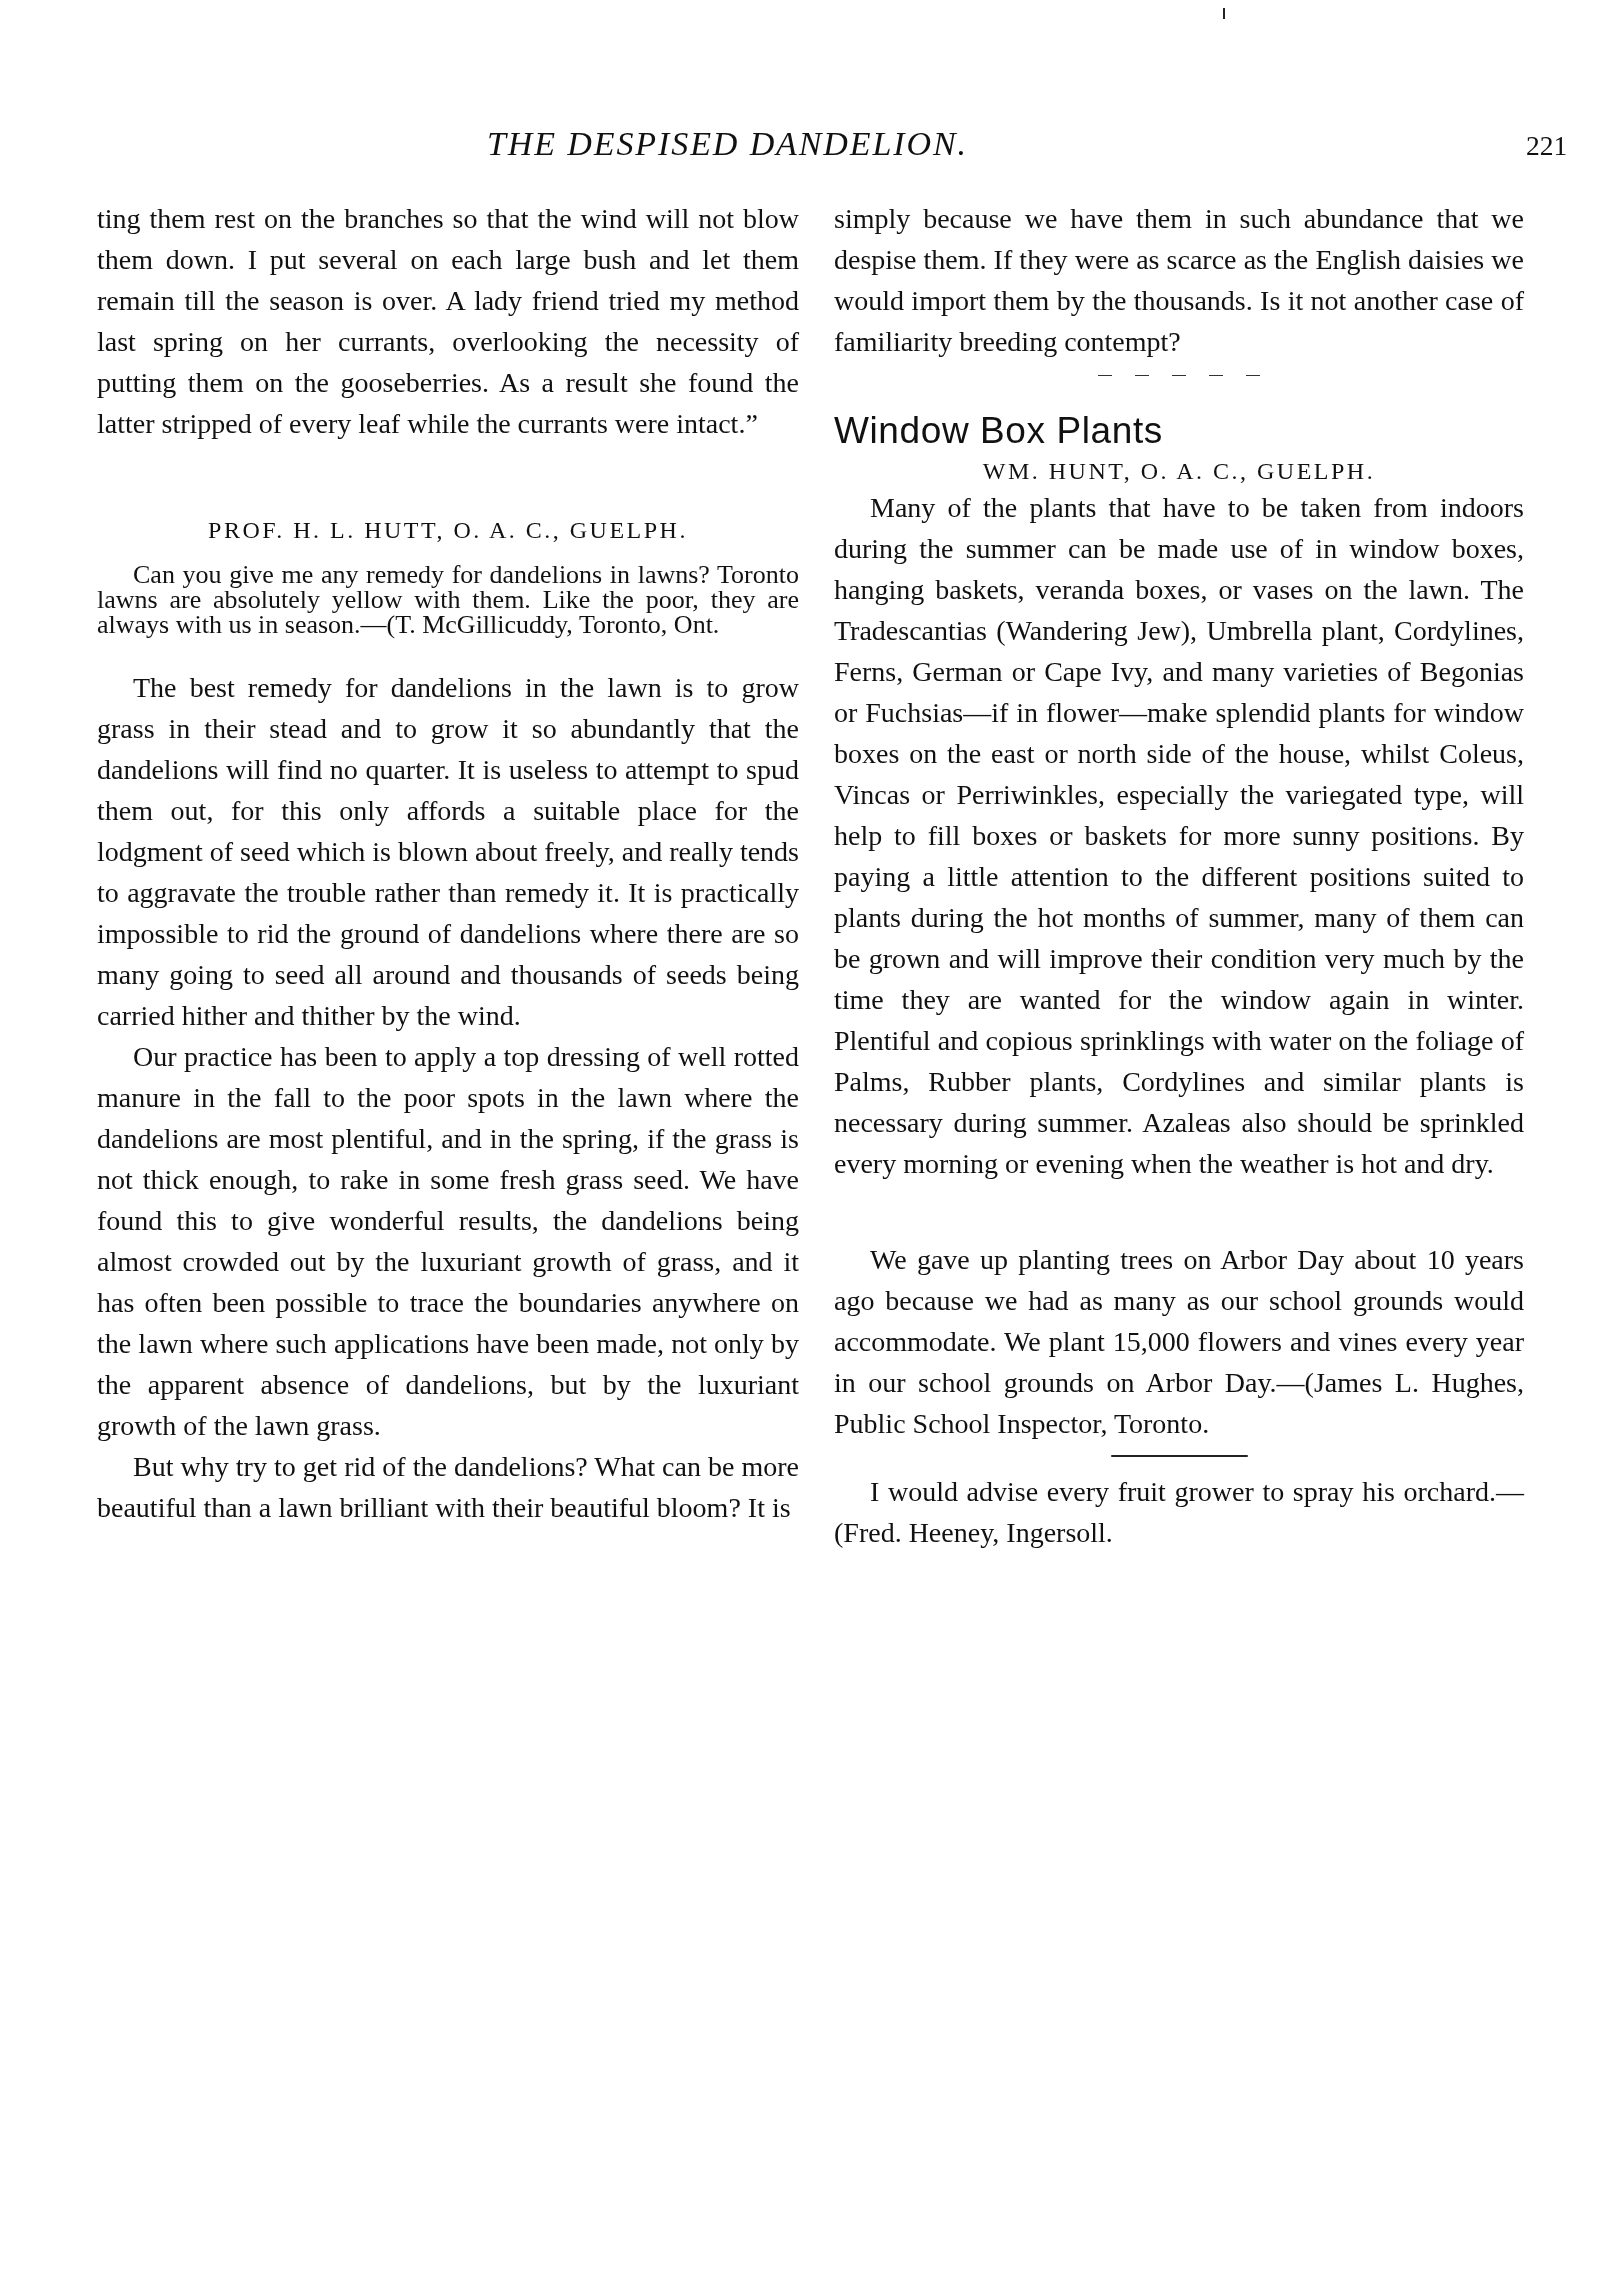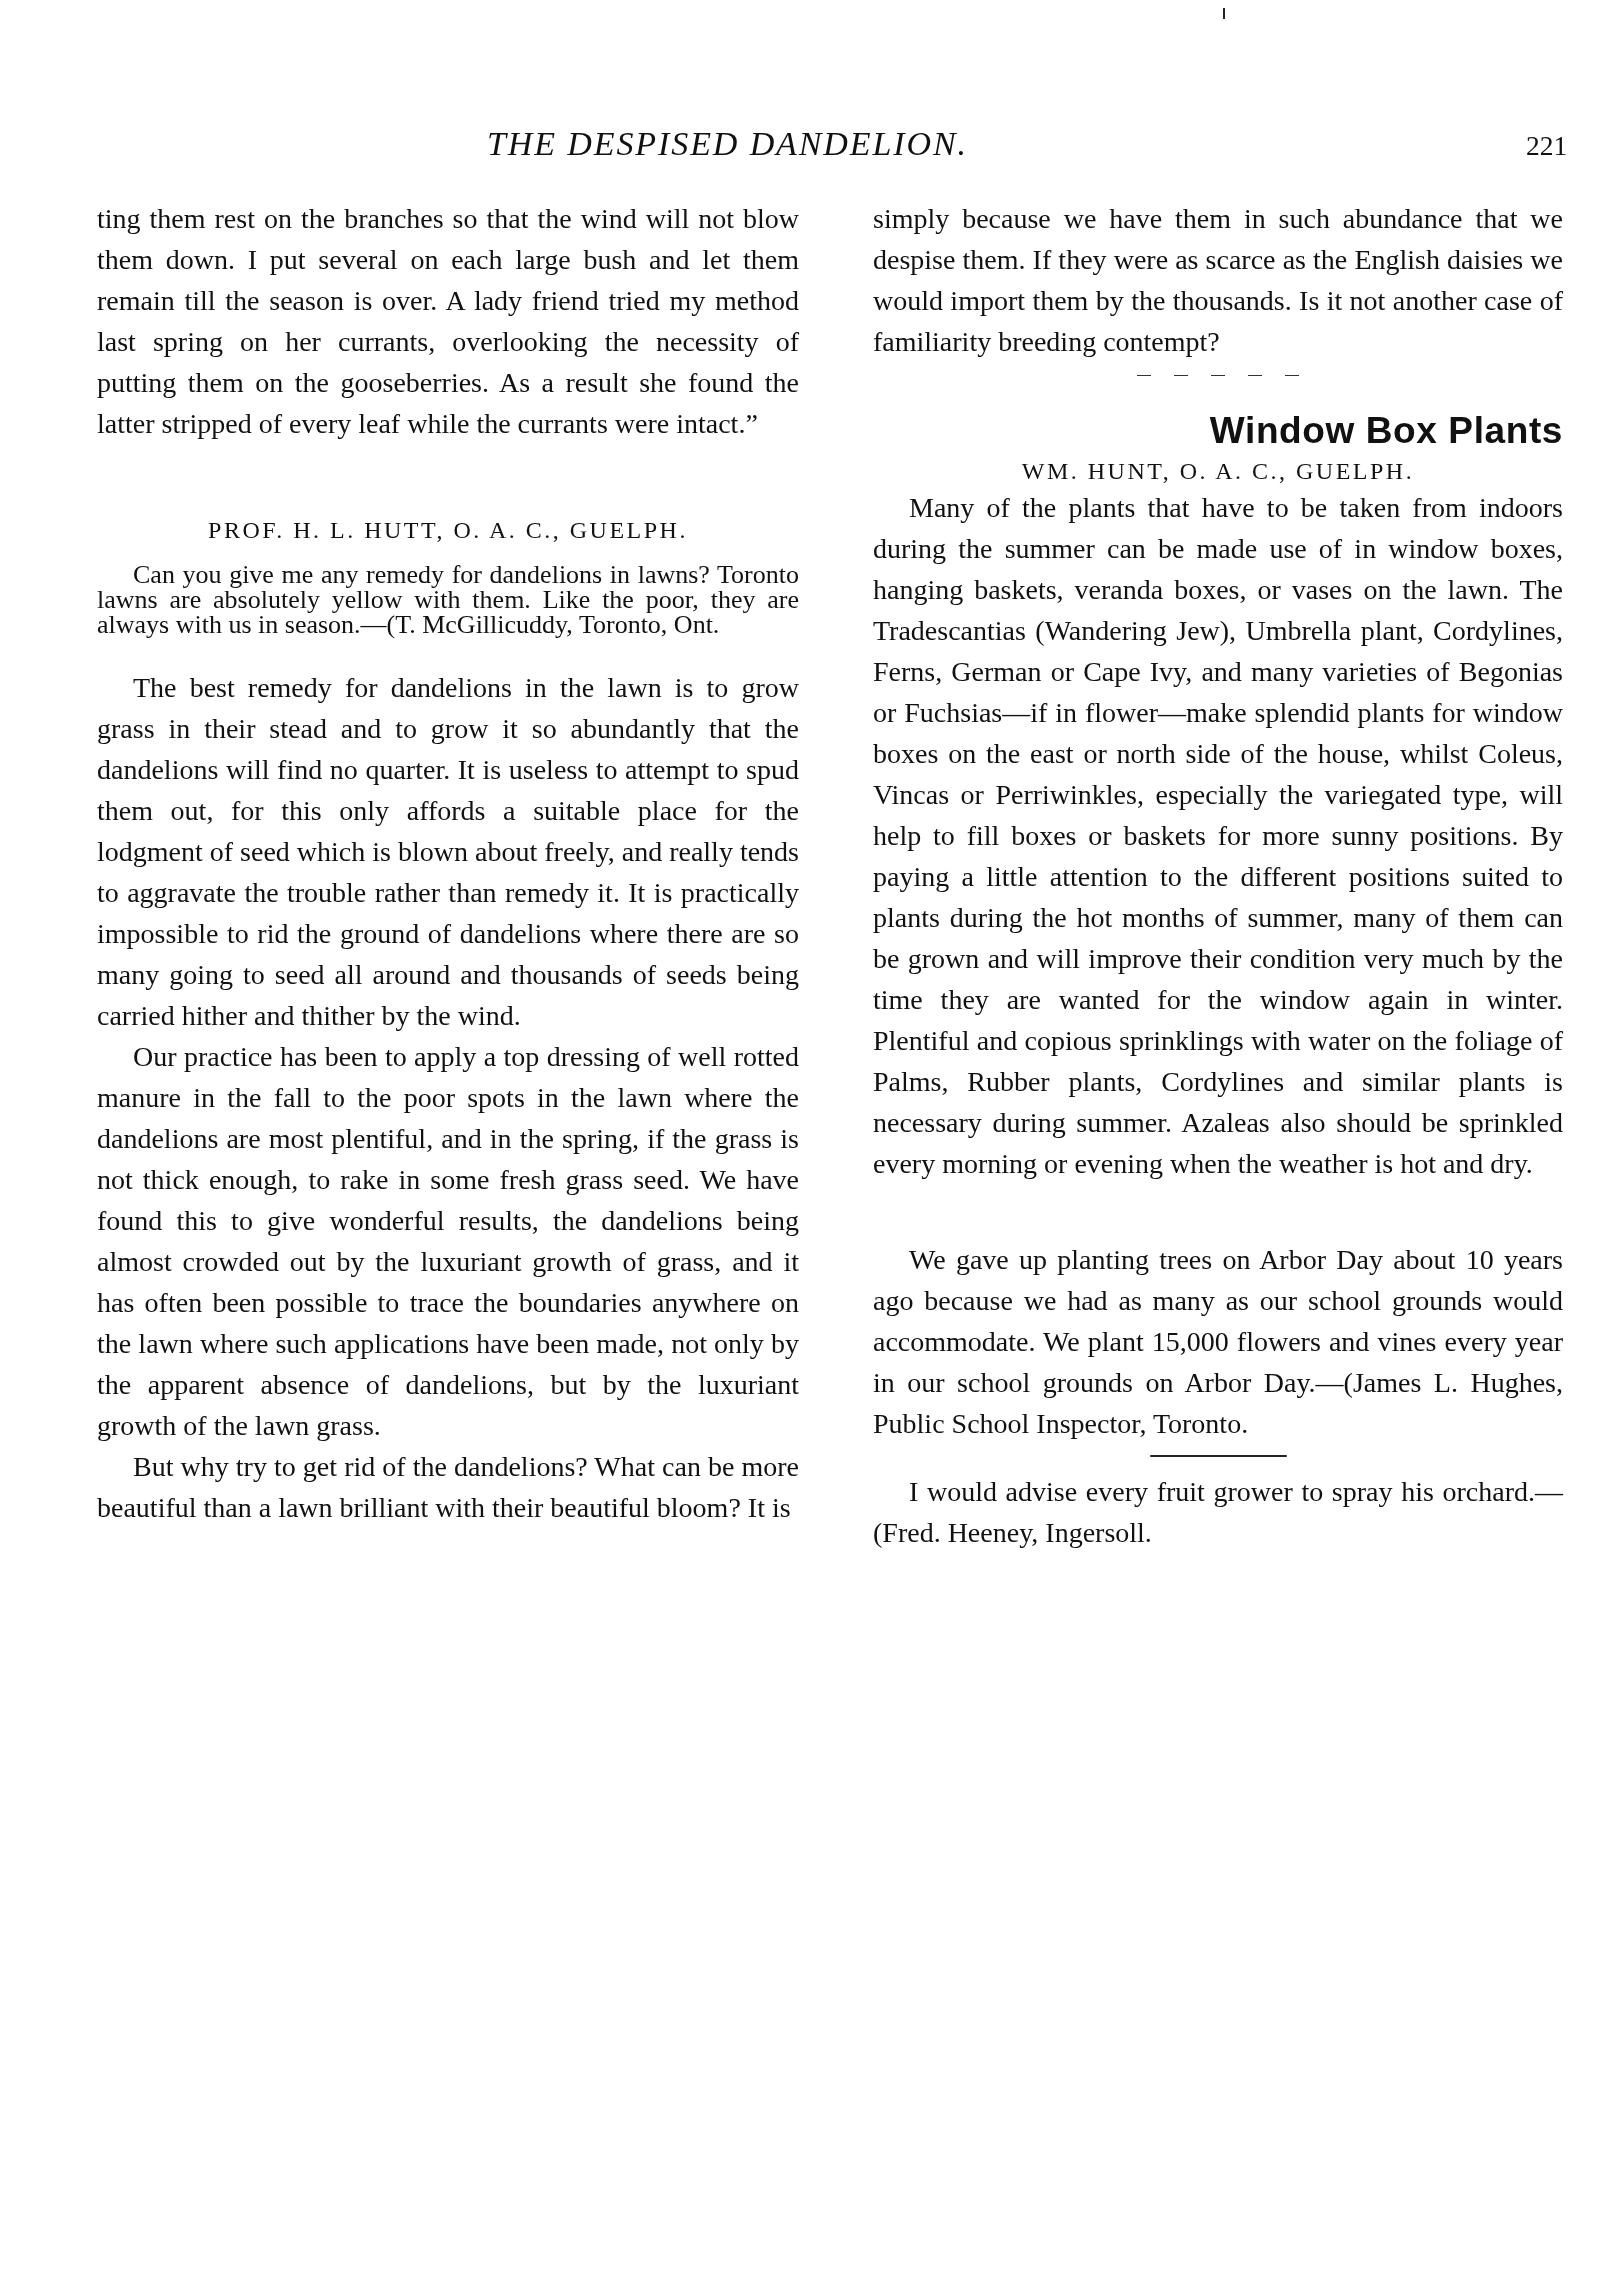--- a/index.html
+++ b/index.html
@@ -4,25 +4,25 @@
 <style>
   html, body { margin: 0; padding: 0; background: #ffffff; }
   body { width: 1598px; height: 2295px; position: relative; overflow: hidden;
          font-family: "Liberation Serif", "DejaVu Serif", serif; color: #111; }
   .tick { position: absolute; left: 1223px; top: 7.5px; width: 1.9px; height: 11.2px; background: #222; }
   .runhead { position: absolute; top: 125px; left: 487px; font-style: italic;
              font-size: 34px; letter-spacing: 1.9px; font-family: "Liberation Serif", serif; }
   .pageno { position: absolute; top: 130px; left: 1526px; font-size: 27.5px; font-family: "Liberation Serif", serif; text-align: center; }
   .col { position: absolute; top: 198px; font-size: 28px; line-height: 41px; text-align: justify; }
   .col.left { left: 97px; width: 702px; }
-  .col.right { left: 834px; width: 690px; margin-left: 39px; }
+  .col.right { left: 834px; width: 690px; }
   .col p { margin: 0; text-indent: 0; hyphens: manual; }
   .col p.ind { text-indent: 36px; }
-  .h-title { text-align: right; font-family: "Liberation Sans", "DejaVu Sans", sans-serif;
-             font-weight: bold; font-size: 37px; line-height: 50px; letter-spacing: 0.6px; }
+  .h-title { text-align: left; font-family: "Liberation Sans", "DejaVu Sans", sans-serif;
+             font-weight: normal; font-size: 37px; line-height: 50px; letter-spacing: 0.6px; }
   .h-byline { text-align: center; font-size: 24px; letter-spacing: 2.5px; line-height: 31px; }
   .query { font-size: 26px; line-height: 25px; font-family: Liberation Serif, serif; }
   .rule-short { margin: 12.5px auto 0; width: 162px; height: 1.2px;
                 background: repeating-linear-gradient(90deg,#333 0 13.7px,transparent 13.7px 37px); }
   .rule-solid { margin: 11.2px auto 13.7px; width: 137px; height: 2.5px; background: #222; border-radius: 1.2px; }
   .gap-s { height: 16px; }
   .gap-m { height: 30px; }
   .gap-l { height: 55px; }
 </style>
 </head>

